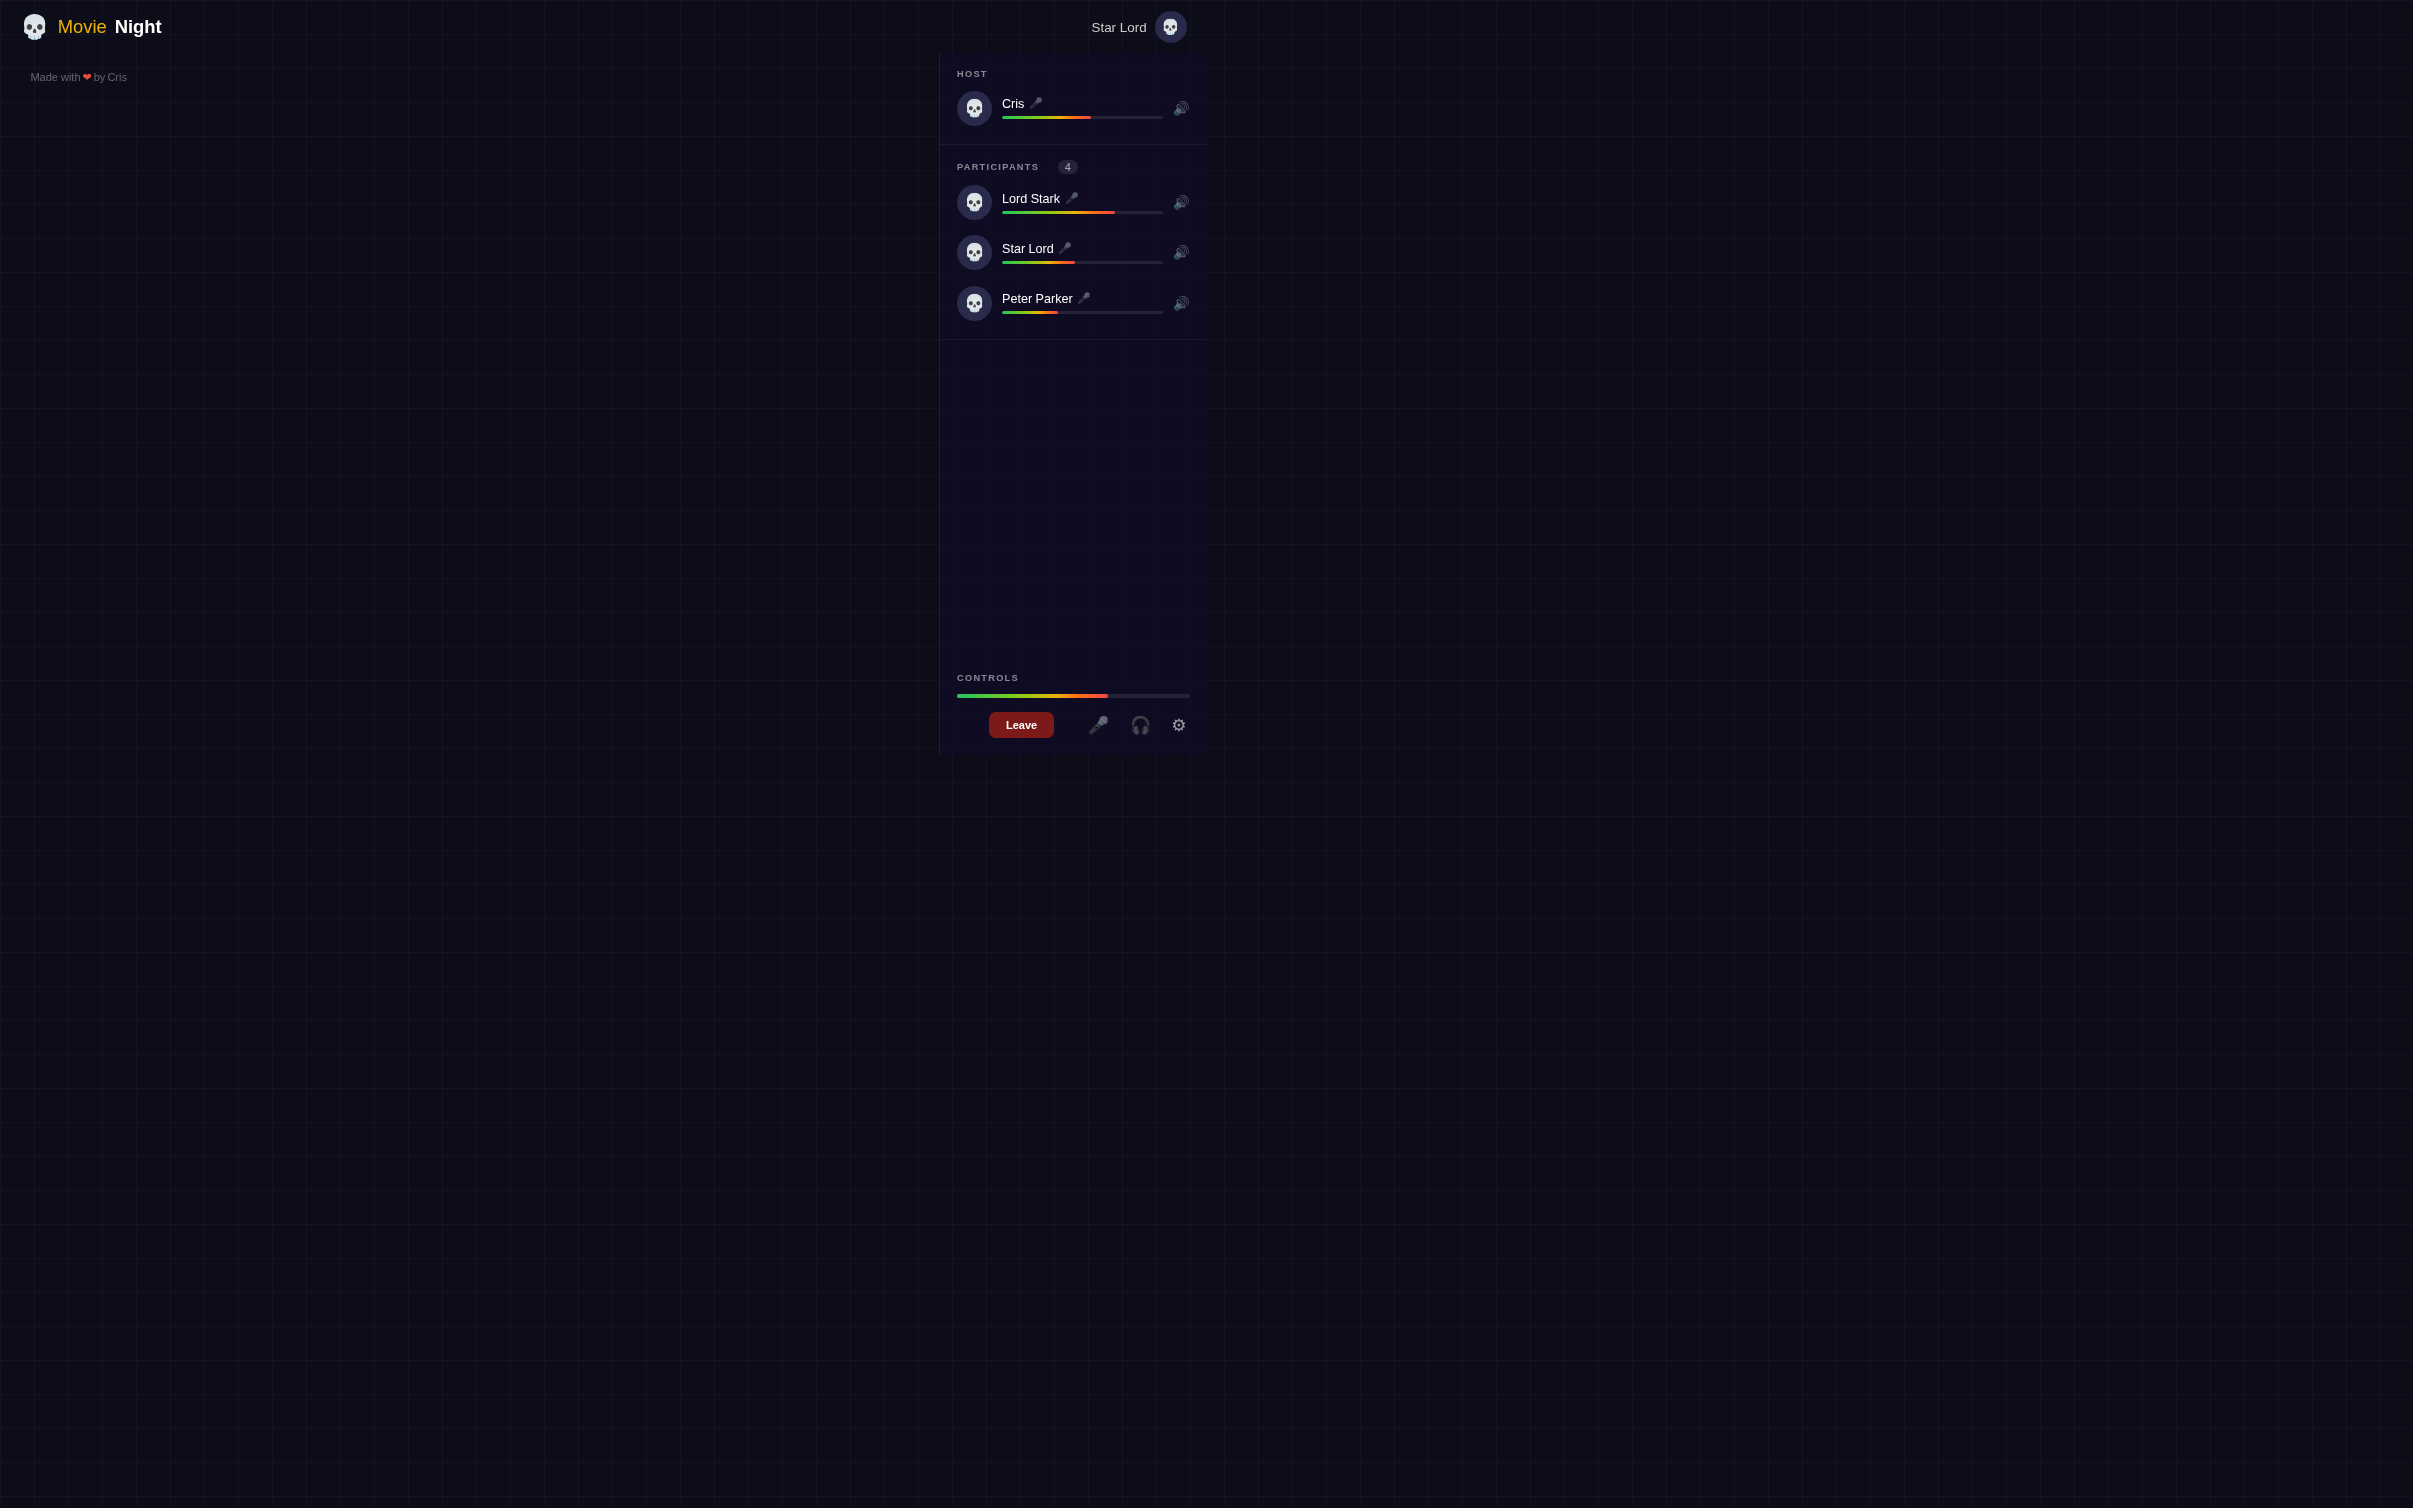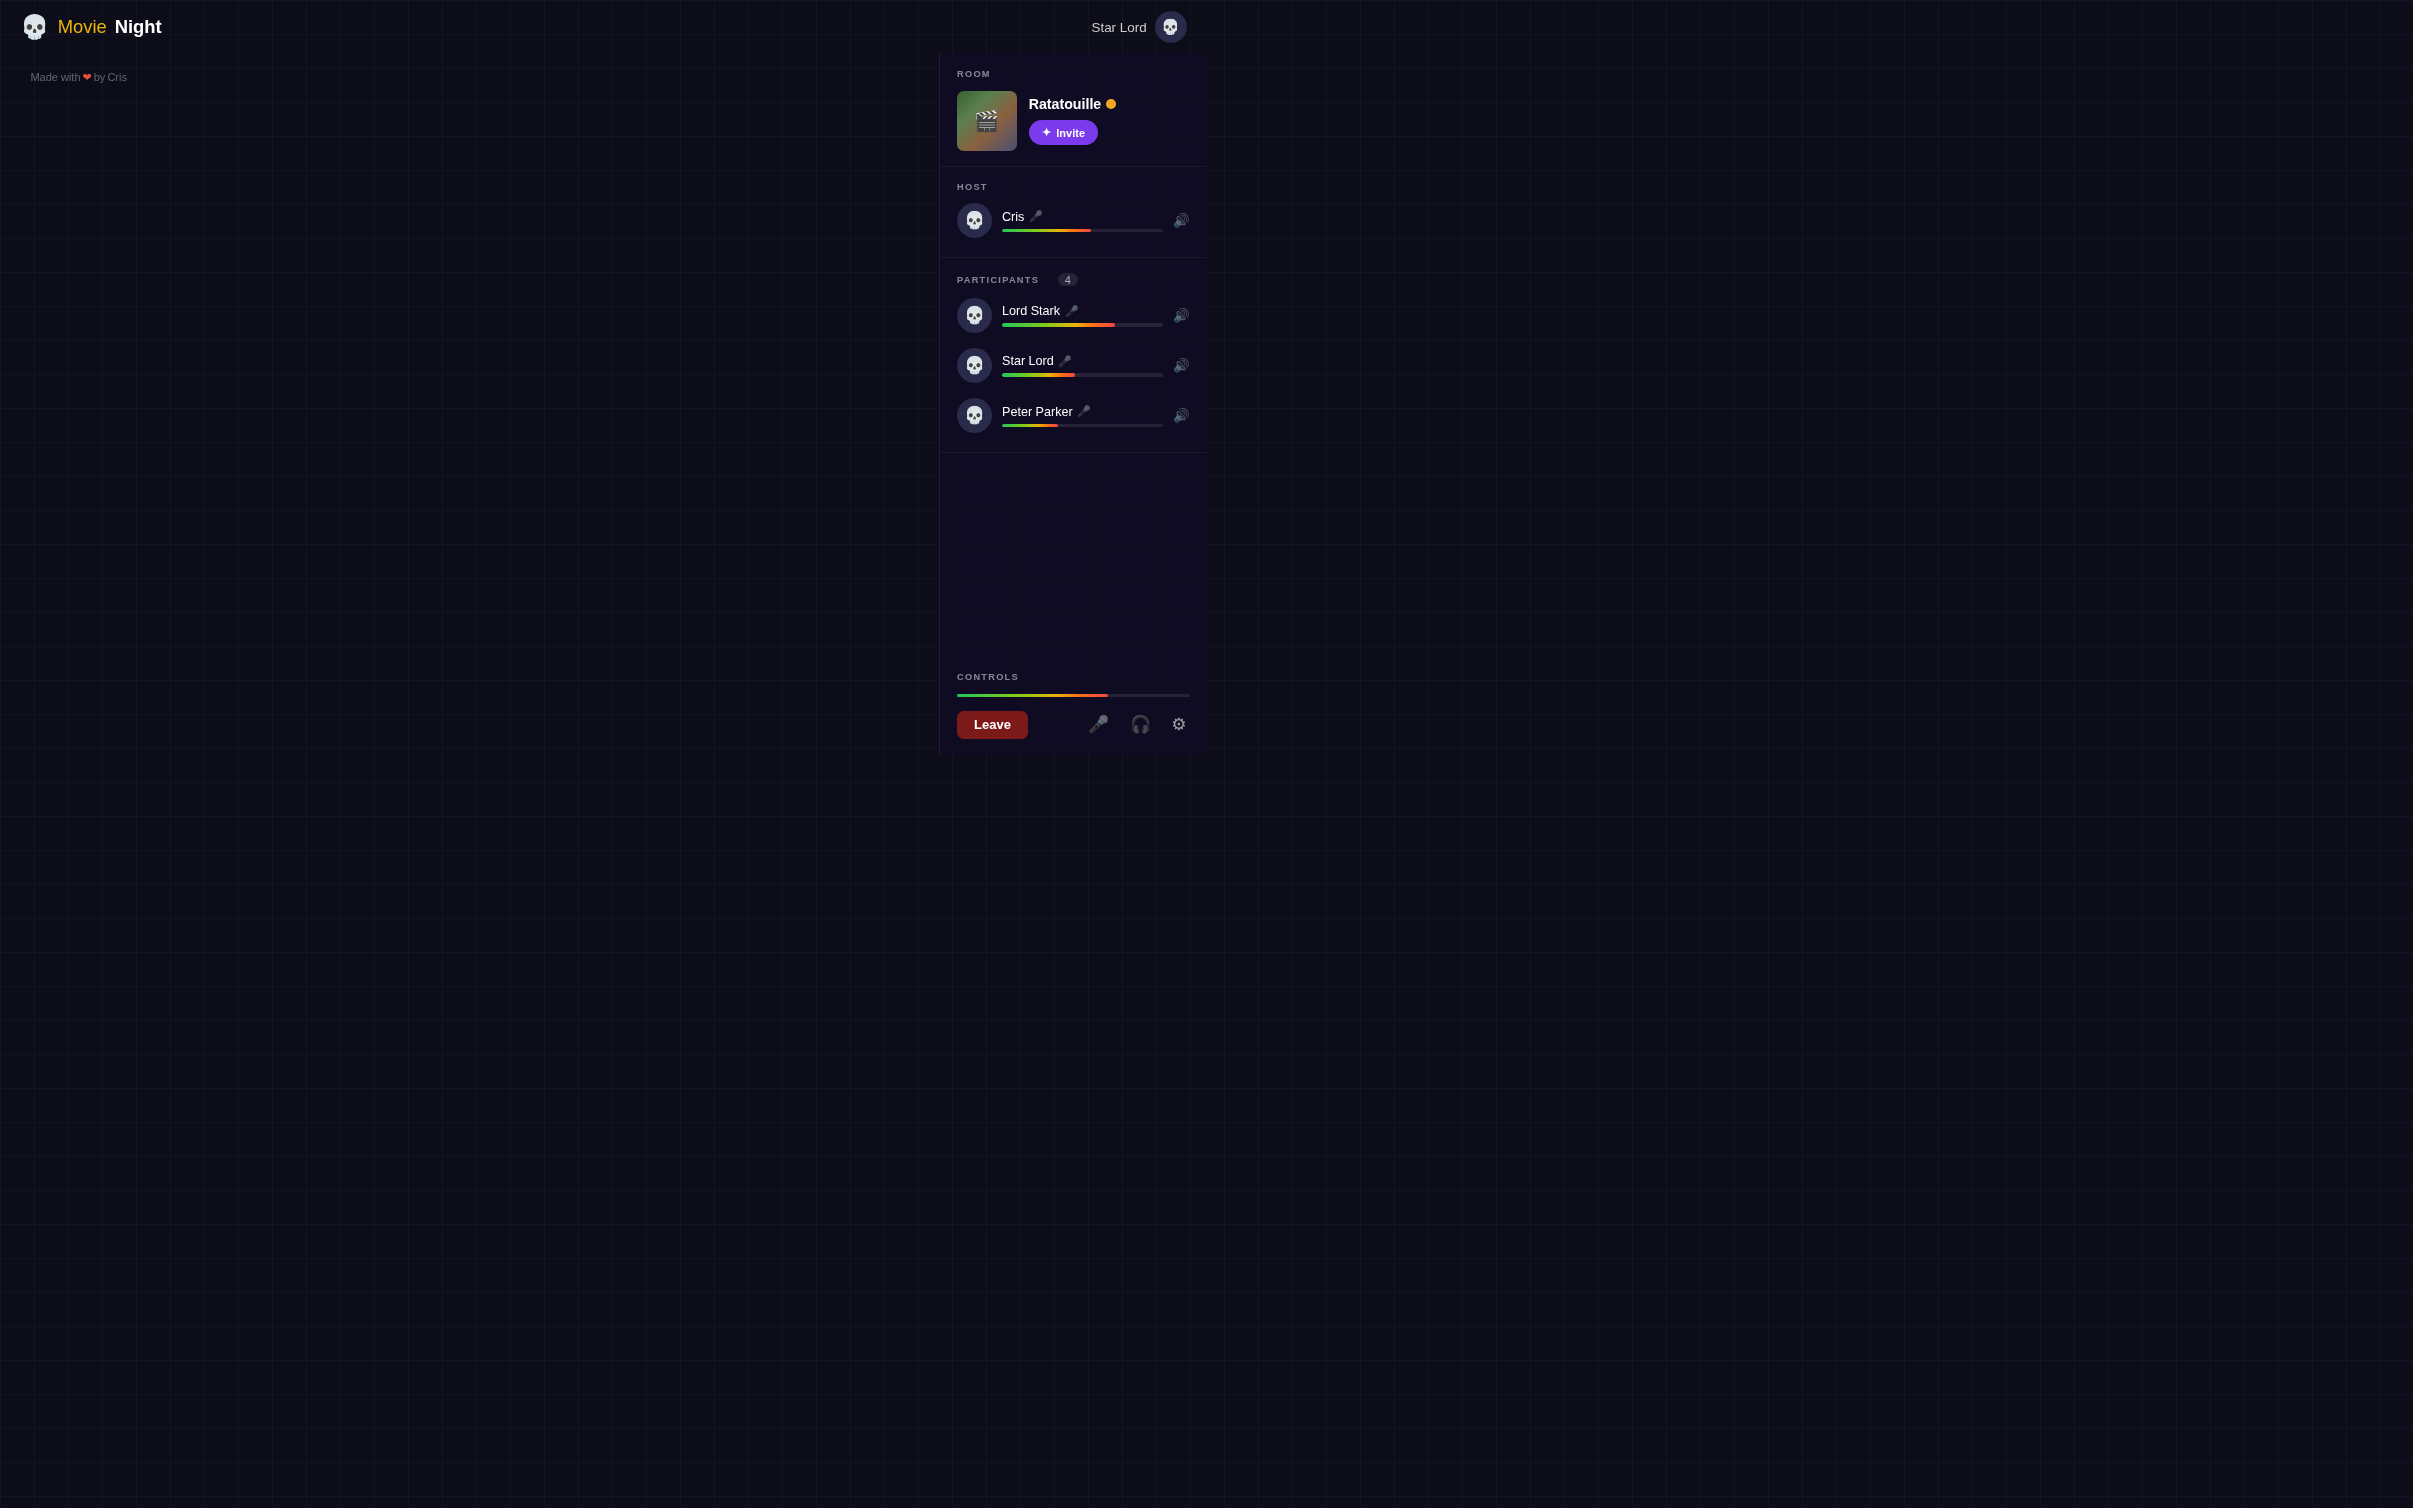--- a/index.html
+++ b/index.html
@@ -362,23 +362,24 @@
       align-items: center;
       gap: 13.4px;
     }
 
     .leave-button {
       background: #7c1a1a;
       color: #ffffff;
       border: none;
       border-radius: 6.7px;
       padding: 6.7px 17px;
-      font-size: 13px;
+      font-size: 11px;
       font-weight: 600;
       cursor: pointer;
+      margin-left: 32px;
     }
 
     .control-icon-btn {
       background: transparent;
       border: none;
       color: rgba(255,255,255,0.6);
       font-size: 17px;
       cursor: pointer;
       padding: 3.4px;
     }
@@ -410,36 +411,20 @@
     <div class="footer">
       <span>Made with</span>
       <span class="heart-icon">❤</span>
       <span>by</span>
       <span>Cris</span>
     </div>
   </div>
 
   <div class="sidebar">
 
-    <div class="sidebar-section">
-      <div class="section-title">ROOM</div>
-      <div class="room-card">
-        <div class="movie-thumbnail"></div>
-        <div class="room-info">
-          <div class="movie-title">
-            <span>Ratatouille</span>
-            <span class="gold-dot"></span>
-          </div>
-          <button class="invite-button">
-            <span>✦</span>
-            <span>Invite</span>
-          </button>
-        </div>
-      </div>
-    </div>
 
     <div class="sidebar-section">
       <div class="section-title">HOST</div>
       <div class="participant-row">
         <div class="participant-avatar">💀</div>
         <div class="participant-info">
           <div class="participant-name">
             <span>Cris</span>
             <span class="mute-icon">🎤</span>
           </div>

